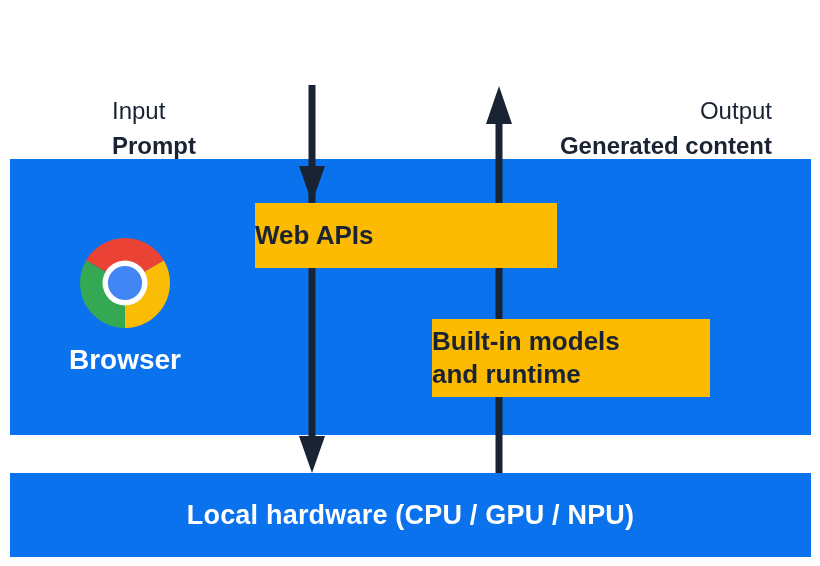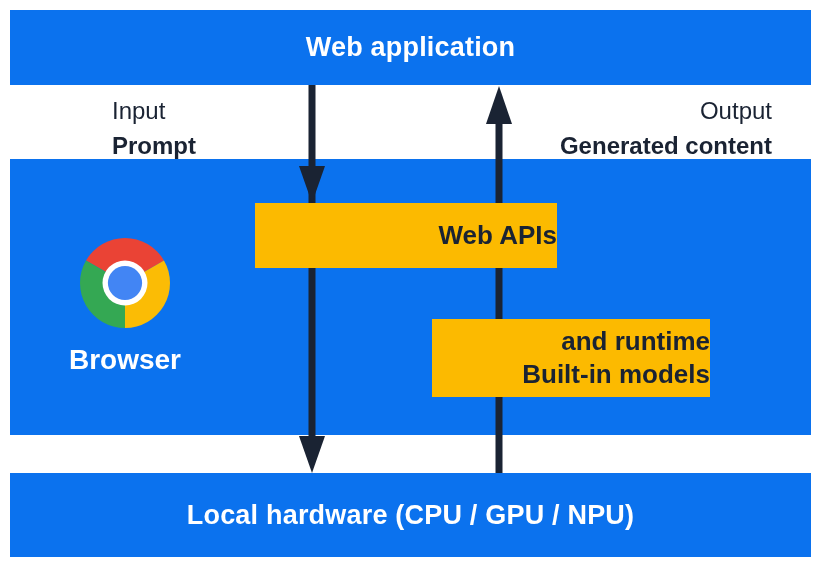--- a/index.html
+++ b/index.html
@@ -64,21 +64,21 @@
     font-weight: bold;
     display: block;
     margin-top: 11px;
   }
   .api-box {
     position: absolute;
     background: var(--yellow);
     color: var(--navy);
     display: flex;
     flex-direction: column;
-    align-items: flex-end;
+    align-items: flex-start;
     justify-content: center;
     z-index: 3;
     font-weight: bold;
     font-size: 26px;
     line-height: 33px;
     text-align: center;
   }
   .box-web-apis { left: 255px; top: 203px; width: 302px; height: 65px; }
   .box-builtin  { left: 432px; top: 319px; width: 278px; height: 78px; }
   .chrome-logo {
@@ -96,23 +96,20 @@
     font-size: 28px;
     font-weight: bold;
     z-index: 2;
   }
 </style>
 </head>
 <body>
 
 <div class="canvas">
 
-  <div class="bar bar-top">
-    <span class="bar-label">Web application</span>
-  </div>
 
   <div class="bar bar-middle"></div>
 
   <div class="bar bar-bottom">
     <span class="bar-label">Local hardware (CPU / GPU / NPU)</span>
   </div>
 
   <svg class="arrow-layer" viewBox="0 0 820 566" aria-hidden="true">
 
     <g>
@@ -142,17 +139,17 @@
     <path d="M50,50 L50,100 A50,50 0 0 0 93.3,25 Z" fill="var(--chrome_yellow,#fbbc05)"></path>
     <circle cx="50" cy="50" r="25" fill="#ffffff"></circle>
     <circle cx="50" cy="50" r="19" fill="var(--chrome_blue,#4285f4)"></circle>
   </svg>
   <div class="browser-label">Browser</div>
 
   <div class="api-box box-web-apis">
     <span>Web APIs</span>
   </div>
   <div class="api-box box-builtin">
+    <span>Built-in models</span>
     <span>and runtime</span>
-    <span>Built-in models</span>
   </div>
 
 </div>
 
 </body></html>

